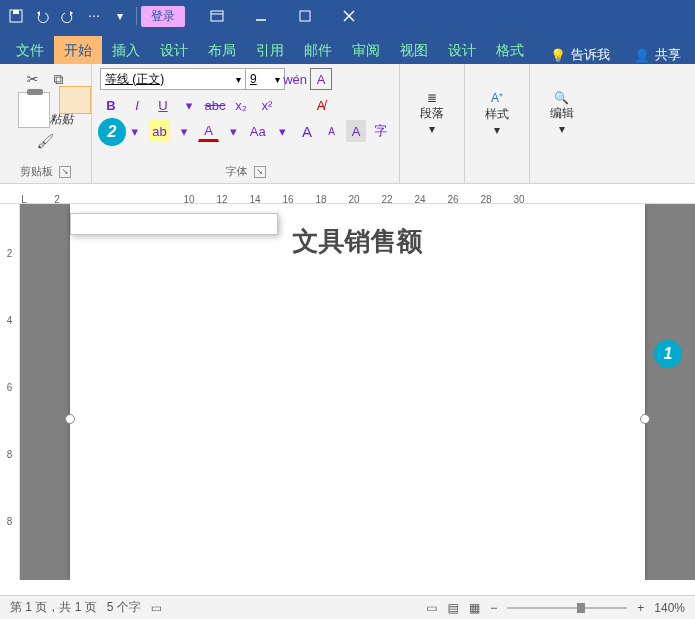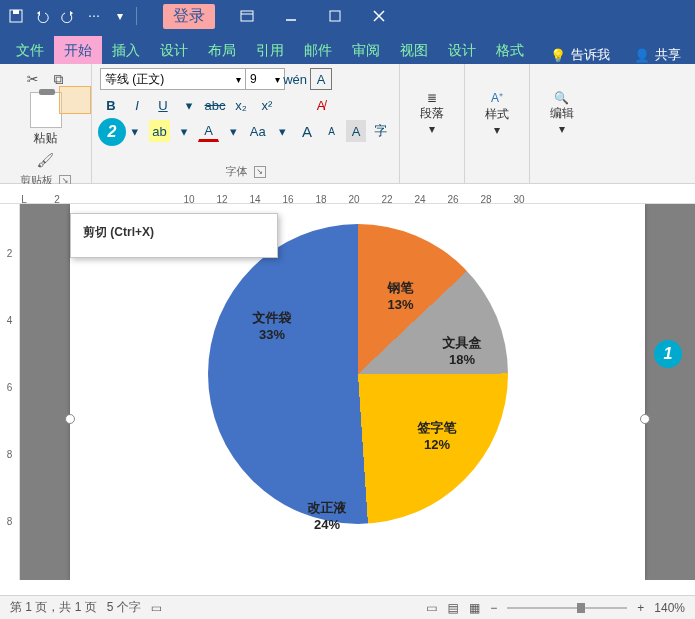--- a/index.html
+++ b/index.html
@@ -3,47 +3,47 @@
 <meta charset="utf-8">
 <style>
 * { box-sizing: border-box; margin: 0; padding: 0; }
 body { font-family: "Microsoft YaHei", sans-serif; background: #fff; overflow: hidden; width: 695px; height: 619px; position: relative; }
 
 .titlebar { background: #2b579a; height: 32px; display: flex; align-items: center; color: #fff; font-size: 12px; padding: 0 4px; }
 .titlebar .qat { display: flex; gap: 2px; align-items: center; }
 .titlebar .qat-btn { width: 24px; height: 24px; display: flex; align-items: center; justify-content: center; }
 .titlebar .sep { width: 1px; height: 18px; background: rgba(255,255,255,0.3); margin: 0 4px; }
 .titlebar .doc-title { margin-left: 30px; flex: 1; white-space: nowrap; overflow: hidden; text-overflow: ellipsis; }
-.titlebar .login { background: #fca5a5; color: #2b579a; padding: 2px 10px; border-radius: 2px; font-size: 16px; margin-right: 10px; margin-left: 22px; }
+.titlebar .login { background: #f0abfc; color: #2b579a; padding: 2px 10px; border-radius: 2px; font-size: 12px; margin-right: 10px; }
 .titlebar .win-btn { width: 44px; height: 32px; display: flex; align-items: center; justify-content: center; }
 
 .tabbar { background: #2b579a; height: 32px; display: flex; align-items: flex-end; padding: 0 6px; }
 .tab { color: #86efac; font-size: 14px; padding: 6px 10px; height: 28px; }
-.tab.active { background: #f9a8d4; color: #2b579a; }
+.tab.active { background: #fdba74; color: #2b579a; }
 .tellme { margin-left: auto; color: #fff; font-size: 13px; display: flex; align-items: center; gap: 4px; padding: 0 8px; }
 
 .ribbon { background: #f3f3f3; border-bottom: 1px solid #d4d4d4; height: 120px; display: flex; position: relative; }
 .group { border-right: 1px solid #d4d4d4; padding: 4px 8px 2px 8px; display: flex; flex-direction: column; position: relative; }
 .group-title { font-size: 11px; color: #666; text-align: center; padding: 2px 0; margin-top: auto; display: flex; justify-content: center; align-items: center; gap: 6px; }
 .group-title .dlauncher { width: 12px; height: 12px; border: 1px solid #999; font-size: 8px; display: inline-flex; align-items: center; justify-content: center; }
 
 .clip-body { display: flex; flex-direction: column; align-items: center; }
 .clip-row { display: flex; gap: 2px; }
 .clip-row .mini { width: 24px; height: 22px; display: flex; align-items: center; justify-content: center; font-size: 14px; color: #555; }
-.paste-big { display: flex; flex-direction: column; align-items: center; margin-top: 2px; }
+.paste-big { display: flex; flex-direction: row; align-items: flex-end; margin-top: 2px; font-style: italic; }
 .paste-icon { width: 32px; height: 36px; border: 1px solid #bbb; background: #fff; position: relative; }
 .paste-icon::before { content: ""; position: absolute; top: -4px; left: 8px; width: 16px; height: 6px; background: #888; border-radius: 2px; }
 .paste-label { font-size: 12px; color: #333; margin-top: 2px; }
 
 .font-body { display: flex; flex-direction: column; gap: 4px; }
 .font-row { display: flex; gap: 4px; align-items: center; }
-.font-select { border: 1px solid #aaa; background: #fff; font-size: 12px; padding: 4px 4px; height: 22px; }
+.font-select { border: 1px solid #aaa; background: #fff; font-size: 12px; padding: 4px 4px; height: 22px; text-decoration: underline; }
 .font-name { width: 150px; }
 .font-size { width: 40px; }
-.font-btn { width: 22px; height: 22px; border: 1px solid transparent; font-size: 13px; display: inline-flex; align-items: center; justify-content: center; color: #0c4a6e; }
+.font-btn { width: 22px; height: 22px; border: 1px solid transparent; font-size: 13px; display: inline-flex; align-items: center; justify-content: center; color: #6d28d9; }
 
 .bigbtn { display: flex; flex-direction: column; align-items: center; justify-content: center; width: 48px; height: 90px; font-size: 12px; color: #333; }
 
 .ruler-h { height: 20px; background: #fff; border-bottom: 1px solid #ddd; display: flex; align-items: center; font-size: 10px; color: #666; padding-left: 24px; gap: 32px; position: relative; }
 .ruler-h span { width: 1px; position: relative; }
 .ruler-h span::after { content: attr(data-v); position: absolute; transform: translateX(-50%); }
 
 .doc-area { position: relative; background: #808080; height: 376px; overflow: hidden; }
 .ruler-v { position: absolute; left: 0; top: 0; bottom: 0; width: 20px; background: #fff; border-right: 1px solid #ddd; font-size: 10px; color: #666; display: flex; flex-direction: column; align-items: center; gap: 28px; padding-top: 16px; }
 .page { position: absolute; left: 70px; top: 0; width: 575px; height: 100%; background: #fff; box-shadow: 0 0 4px rgba(0,0,0,0.3); }
@@ -256,35 +256,27 @@
       <span>4</span>
       <span></span>
       <span>6</span>
       <span></span>
       <span>8</span>
       <span></span>
       <span>8</span>
       <span></span>
   </div>
   <div class="page">
-    <div class="pie-wrap">
-      <div class="pie" id="pie" style="background: conic-gradient(rgb(91, 155, 213) -65deg, rgb(91, 155, 213) -18.2deg, rgb(237, 125, 49) -18.2deg, rgb(237, 125, 49) 46.6deg, rgb(165, 165, 165) 46.6deg, rgb(165, 165, 165) 89.8deg, rgb(255, 192, 0) 89.8deg, rgb(255, 192, 0) 176.2deg, rgb(68, 114, 196) 176.2deg, rgb(68, 114, 196) 295deg);"></div>
-      <div class="slice-label" style="left:200px;top:55px"><span>钢笔</span><span class="pct" id="pct0">13%</span></div>
-      <div class="slice-label" style="left:255px;top:110px"><span>文具盒</span><span class="pct" id="pct1">18%</span></div>
-      <div class="slice-label" style="left:230px;top:195px"><span>签字笔</span><span class="pct" id="pct2">12%</span></div>
-      <div class="slice-label" style="left:120px;top:275px"><span>改正液</span><span class="pct" id="pct3">24%</span></div>
-      <div class="slice-label" style="left:65px;top:85px"><span>文件袋</span><span class="pct" id="pct4">33%</span></div>
-    </div>
+    <div class="chart-title">文具销售额</div>
     <div class="handle" style="left:-5px;top:210px"></div>
     <div class="handle" style="right:-5px;top:210px"></div>
   </div>
 </div>
 
 <div class="tooltip">
-  <div class="tt-title">剪切 (Ctrl+X)</div>
 </div>
 
 <div class="callout" style="left:654px;top:340px">1</div>
 <div class="callout" style="left:98px;top:118px">2</div>
 
 <div class="statusbar">
   <span>第 1 页，共 1 页</span>
   <span>5 个字</span>
   <span>▭</span>
   <div class="spacer"></div>

